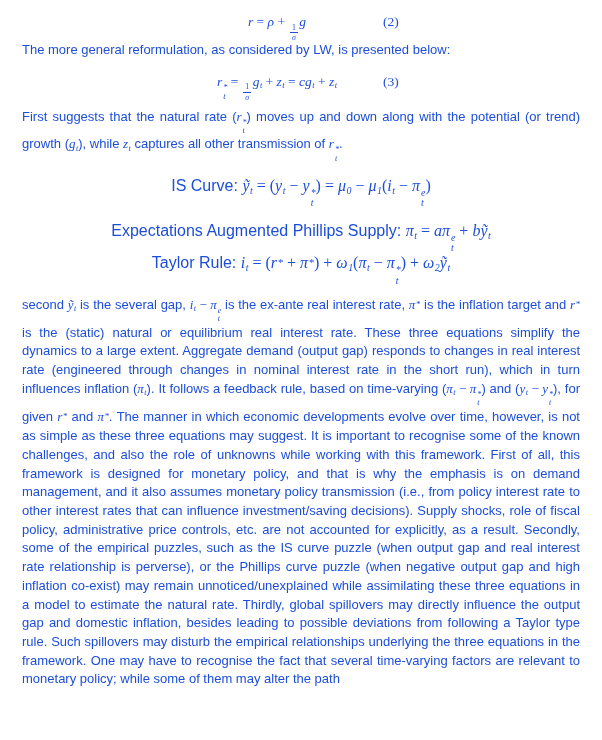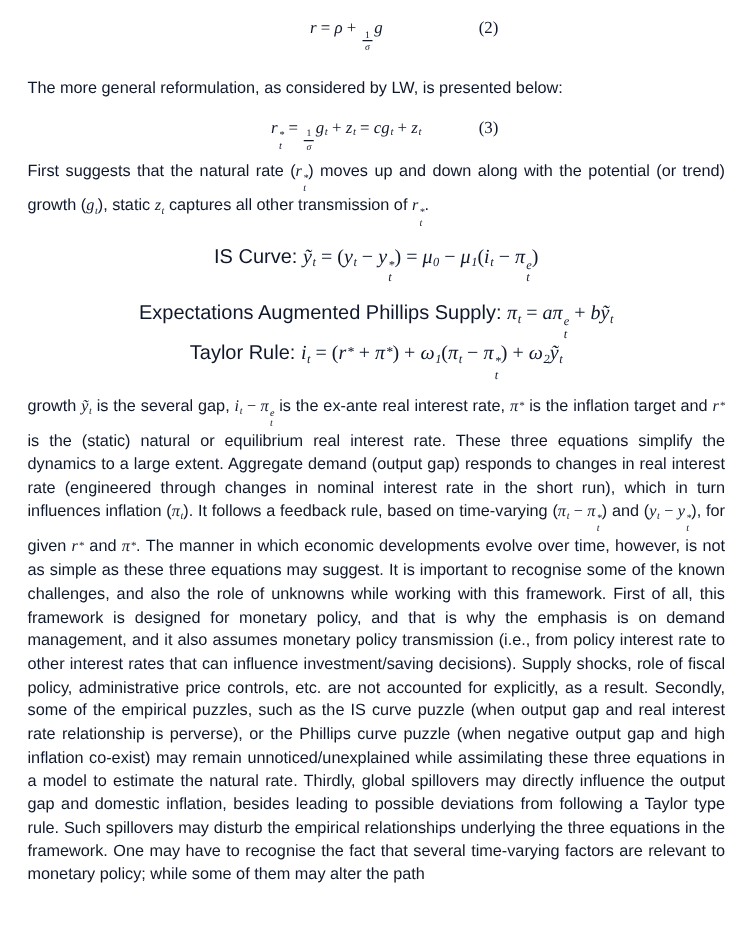--- a/index.html
+++ b/index.html
@@ -2,21 +2,21 @@
 <html><head>
 <meta charset="utf-8">
 <style>
   html,body{margin:0;padding:0;background:#ffffff;}
   .page{
     position:relative;
     width:602px;height:740px;
     box-sizing:border-box;
     padding:4px 22px 0 22px;
     background:#ffffff;
-    color:#0f172a;
+    color:#1d4ed8;
     font-family:"Liberation Sans",sans-serif;
     font-size:13px;
     line-height:18.7px;
     overflow:hidden;
   }
   .para{margin:0;text-align:justify;}
   .eq-row{position:relative;text-align:center;height:30px;line-height:30px;font-size:13.5px;}
   .eq-math{display:inline-block;transform:translateX(-24px);}
   .eq-num{position:absolute;left:361px;top:0;bottom:0;font-family:"Liberation Serif",serif;}
   .eq-center{text-align:center;font-size:16px;line-height:20px;}
@@ -39,37 +39,37 @@
 <div class="page">
 
   <div class="eq-row" style="margin-top:3px">
     <span class="eq-math"><span class="mv">r</span><span class="mo"> = </span><span class="mv">ρ</span><span class="mo"> + </span><span class="mfrac">
           <span class="fn">1</span>
           <span class="fd">σ</span>
         </span><span class="mv">g</span></span>
     <span class="eq-num">(2)</span>
   </div>
 
-  <p class="para" style="margin-top:24px"><span class="tx">The more general reformulation, as considered by LW, is presented below:</span></p>
+  <p class="para" style="margin-top:4px"><span class="tx">The more general reformulation, as considered by LW, is presented below:</span></p>
 
   <div class="eq-row" style="margin-top:7px">
     <span class="eq-math"><span class="mv">r<span class="mss">
             <span class="up">*</span>
             <span class="dn">t</span>
           </span></span><span class="mo"> = </span><span class="mfrac">
           <span class="fn">1</span>
           <span class="fd">σ</span>
         </span><span class="mv">g<span class="msub">t</span></span><span class="mo"> + </span><span class="mv">z<span class="msub">t</span></span><span class="mo"> = </span><span class="mv">c</span><span class="mv">g<span class="msub">t</span></span><span class="mo"> + </span><span class="mv">z<span class="msub">t</span></span></span>
     <span class="eq-num">(3)</span>
   </div>
 
   <p class="para" style="margin-top:11px"><span class="tx">First suggests that the natural rate (</span><span class="mv">r<span class="mss">
           <span class="up">*</span>
           <span class="dn">t</span>
-        </span></span><span class="tx">) moves up and down along with the potential (or trend) growth (</span><span class="mv">g<span class="msub">t</span></span><span class="tx">), static </span><span class="mv">z<span class="msub">t</span></span><span class="tx"> captures all other transmission of </span><span class="mv">r<span class="mss">
+        </span></span><span class="tx">) moves up and down along with the potential (or trend) growth (</span><span class="mv">g<span class="msub">t</span></span><span class="tx">), while </span><span class="mv">z<span class="msub">t</span></span><span class="tx"> captures all other transmission of </span><span class="mv">r<span class="mss">
           <span class="up">*</span>
           <span class="dn">t</span>
         </span></span><span class="tx">.</span></p>
 
 
   <div class="eq-center" style="margin-top:13px">
     <span class="tx">IS Curve: </span><span><span class="mv">ỹ<span class="msub">t</span></span><span class="mo"> = (</span><span class="mv">y<span class="msub">t</span></span><span class="mo"> − </span><span class="mv">y<span class="mss">
             <span class="up">*</span>
             <span class="dn">t</span>
           </span></span><span class="mo">) = </span><span class="mv">μ<span class="msub">0</span></span><span class="mo"> − </span><span class="mv">μ<span class="msub">1</span></span><span class="mo">(</span><span class="mv">i<span class="msub">t</span></span><span class="mo"> − </span><span class="mv">π<span class="mss">
@@ -85,21 +85,21 @@
           </span></span><span class="mo"> + </span><span class="mv">b</span><span class="mv">ỹ<span class="msub">t</span></span></span>
   </div>
 
   <div class="eq-center" style="margin-top:0">
     <span class="tx">Taylor Rule: </span><span><span class="mv">i<span class="msub">t</span></span><span class="mo"> = (</span><span class="mv">r<span class="msup">*</span></span><span class="mo"> + </span><span class="mv">π<span class="msup">*</span></span><span class="mo">) + </span><span class="mv">ω<span class="msub">1</span></span><span class="mo">(</span><span class="mv">π<span class="msub">t</span></span><span class="mo"> − </span><span class="mv">π<span class="mss">
             <span class="up">*</span>
             <span class="dn">t</span>
           </span></span><span class="mo">) + </span><span class="mv">ω<span class="msub">2</span></span><span class="mv">ỹ<span class="msub">t</span></span></span>
   </div>
 
-  <p class="para" style="margin-top:10px"><span class="tx">growth </span><span class="mv">ỹ<span class="msub">t</span></span><span class="tx"> is the several gap, </span><span class="mv">i<span class="msub">t</span></span><span class="mo"> − </span><span class="mv">π<span class="mss">
+  <p class="para" style="margin-top:10px"><span class="tx">second </span><span class="mv">ỹ<span class="msub">t</span></span><span class="tx"> is the several gap, </span><span class="mv">i<span class="msub">t</span></span><span class="mo"> − </span><span class="mv">π<span class="mss">
           <span class="up">e</span>
           <span class="dn">t</span>
         </span></span><span class="tx"> is the </span><span class="tx it">ex-ante</span><span class="tx"> real interest rate, </span><span class="mv">π<span class="msup">*</span></span><span class="tx"> is the inflation target and </span><span class="mv">r<span class="msup">*</span></span><span class="tx"> is the (static) natural or equilibrium real interest rate. These three equations simplify the dynamics to a large extent. Aggregate demand (output gap) responds to changes in real interest rate (engineered through changes in nominal interest rate in the short run), which in turn influences inflation (</span><span class="mv">π<span class="msub">t</span></span><span class="tx">). It follows a feedback rule, based on time-varying (</span><span class="mv">π<span class="msub">t</span></span><span class="mo"> − </span><span class="mv">π<span class="mss">
           <span class="up">*</span>
           <span class="dn">t</span>
         </span></span><span class="tx">) and (</span><span class="mv">y<span class="msub">t</span></span><span class="mo"> − </span><span class="mv">y<span class="mss">
           <span class="up">*</span>
           <span class="dn">t</span>
         </span></span><span class="tx">), for given </span><span class="mv">r<span class="msup">*</span></span><span class="tx"> and </span><span class="mv">π<span class="msup">*</span></span><span class="tx">. The manner in which economic developments evolve over time, however, is not as simple as these three equations may suggest. It is important to recognise some of the known challenges, and also the role of unknowns while working with this framework. First of all, this framework is designed for monetary policy, and that is why the emphasis is on demand management, and it also assumes monetary policy transmission (</span><span class="tx it">i.e.</span><span class="tx">, from policy interest rate to other interest rates that can influence investment/saving decisions). Supply shocks, role of fiscal policy, administrative price controls, </span><span class="tx it">etc.</span><span class="tx"> are not accounted for explicitly, as a result. Secondly, some of the empirical puzzles, such as the IS curve puzzle (when output gap and real interest rate relationship is perverse), or the Phillips curve puzzle (when negative output gap and high inflation co-exist) may remain unnoticed/unexplained while assimilating these three equations in a model to estimate the natural rate. Thirdly, global spillovers may directly influence the output gap and domestic inflation, besides leading to possible deviations from following a Taylor type rule. Such spillovers may disturb the empirical relationships underlying the three equations in the framework. One may have to recognise the fact that several time-varying factors are relevant to monetary policy; while some of them may alter the path</span></p>
 

